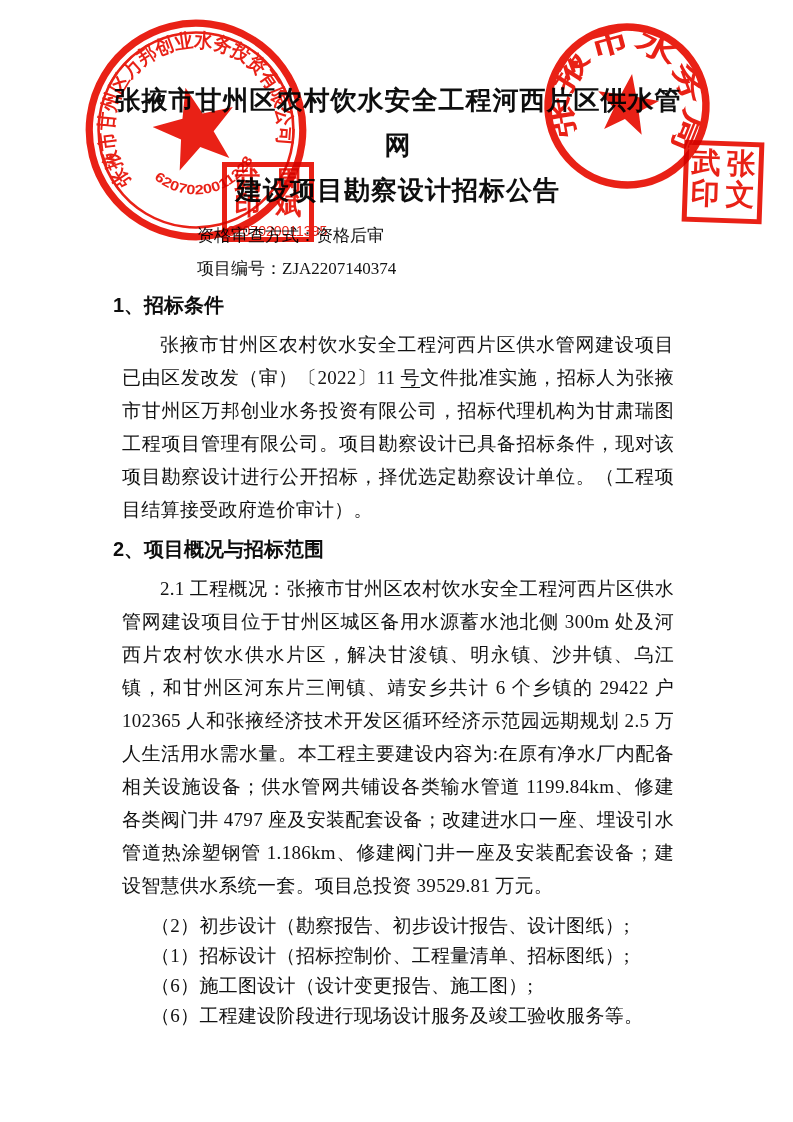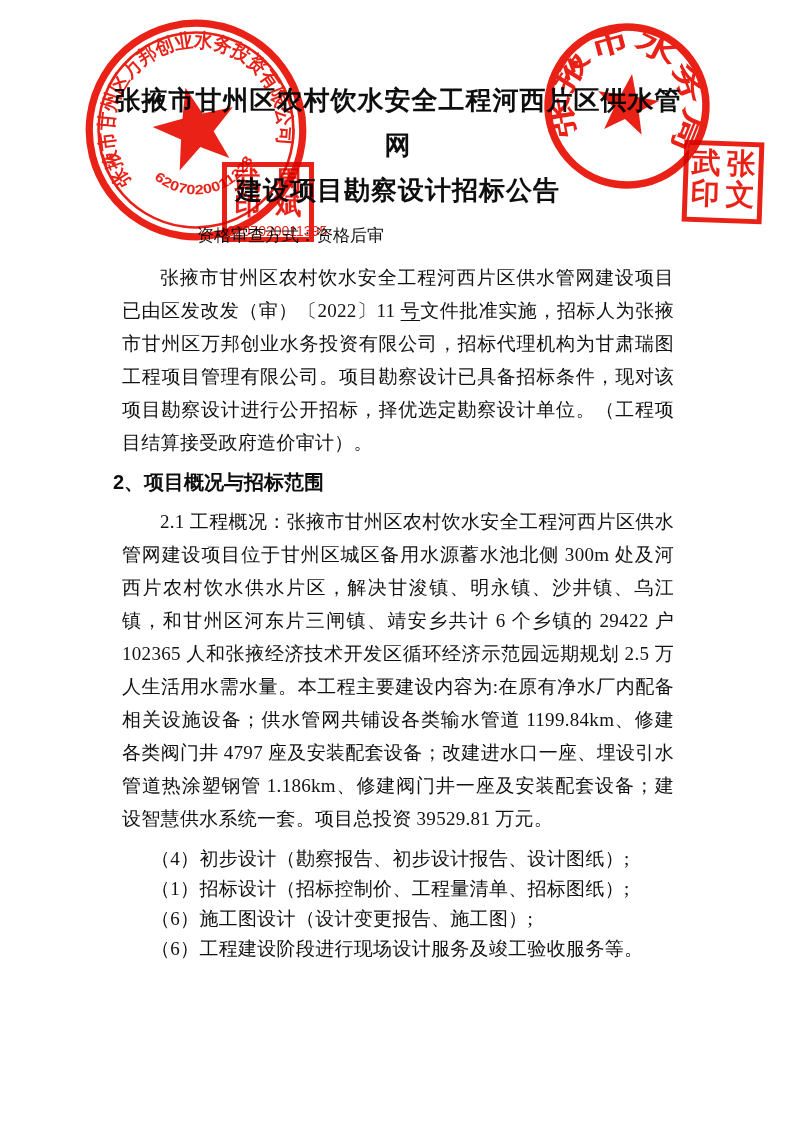--- a/index.html
+++ b/index.html
@@ -60,32 +60,34 @@
 
   <div class="content">
 
     <h1 class="doc-title">
       <span>张掖市甘州区农村饮水安全工程河西片区供水管网</span>
       <span>建设项目勘察设计招标公告</span>
     </h1>
 
     <div class="meta">
       <div class="row"><span>资格审查方式：</span><span>资格后审</span></div>
+      <div class="row"><span>项目编号：</span><span>ZJA2207140374</span></div>
     </div>
 
+    <h2 class="sec-heading">1、招标条件</h2>
 
     <p class="body"><span>张掖市甘州区农村饮水安全工程河西片区供水管网建设项目已由区发改发（审）〔2022〕11 </span><span class="u">号</span><span>文件批准实施，招标人为张掖市甘州区万邦创业水务投资有限公司，招标代理机构为甘肃瑞图工程项目管理有限公司。项目勘察设计已具备招标条件，现对该项目勘察设计进行公开招标，择优选定勘察设计单位。（工程项目结算接受政府造价审计）。</span></p>
 
     <h2 class="sec-heading second">2、项目概况与招标范围</h2>
 
     <p class="body">2.1 工程概况：张掖市甘州区农村饮水安全工程河西片区供水管网建设项目位于甘州区城区备用水源蓄水池北侧 300m 处及河西片农村饮水供水片区，解决甘浚镇、明永镇、沙井镇、乌江镇，和甘州区河东片三闸镇、靖安乡共计 6 个乡镇的 29422 户 102365 人和张掖经济技术开发区循环经济示范园远期规划 2.5 万人生活用水需水量。本工程主要建设内容为:在原有净水厂内配备相关设施设备；供水管网共铺设各类输水管道 1199.84km、修建各类阀门井 4797 座及安装配套设备；改建进水口一座、埋设引水管道热涂塑钢管 1.186km、修建阀门井一座及安装配套设备；建设智慧供水系统一套。项目总投资 39529.81 万元。</p>
 
 
     <div class="items">
-      <div>（4）初步设计（勘察报告、初步设计报告、设计图纸）;</div>
+      <div>（2）初步设计（勘察报告、初步设计报告、设计图纸）;</div>
       <div>（1）招标设计（招标控制价、工程量清单、招标图纸）;</div>
       <div>（6）施工图设计（设计变更报告、施工图）;</div>
       <div>（6）工程建设阶段进行现场设计服务及竣工验收服务等。</div>
     </div>
 
   </div>
 
   <div class="seal seal-round-left">
     <svg width="228" height="228" viewBox="0 0 220 220">
       <circle cx="110" cy="110" r="103" fill="none" stroke="#e8170c" stroke-width="7"></circle>

